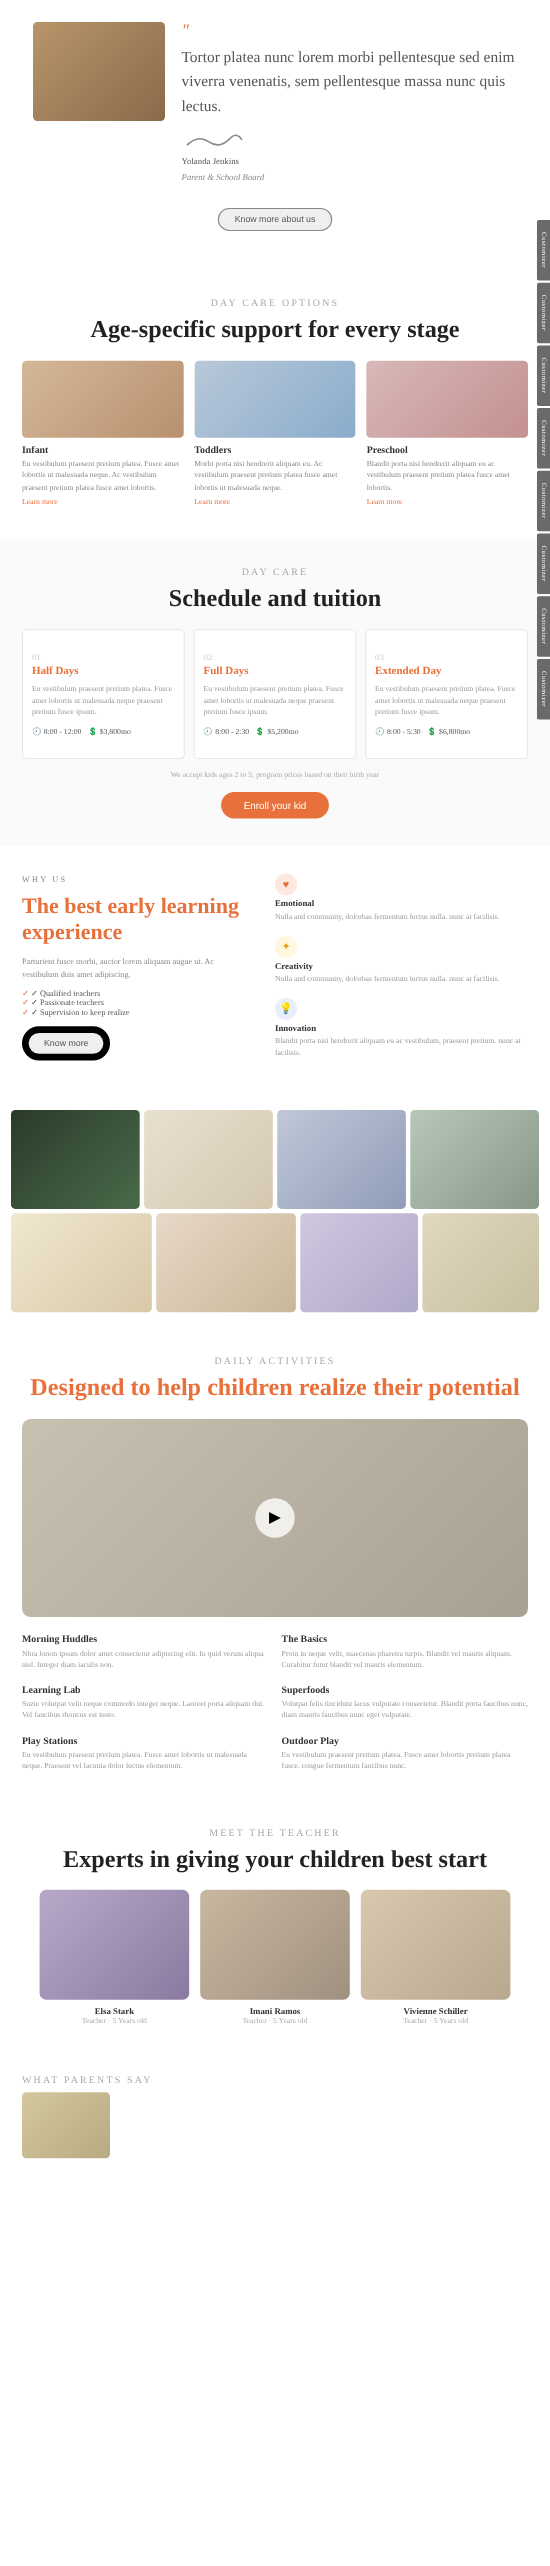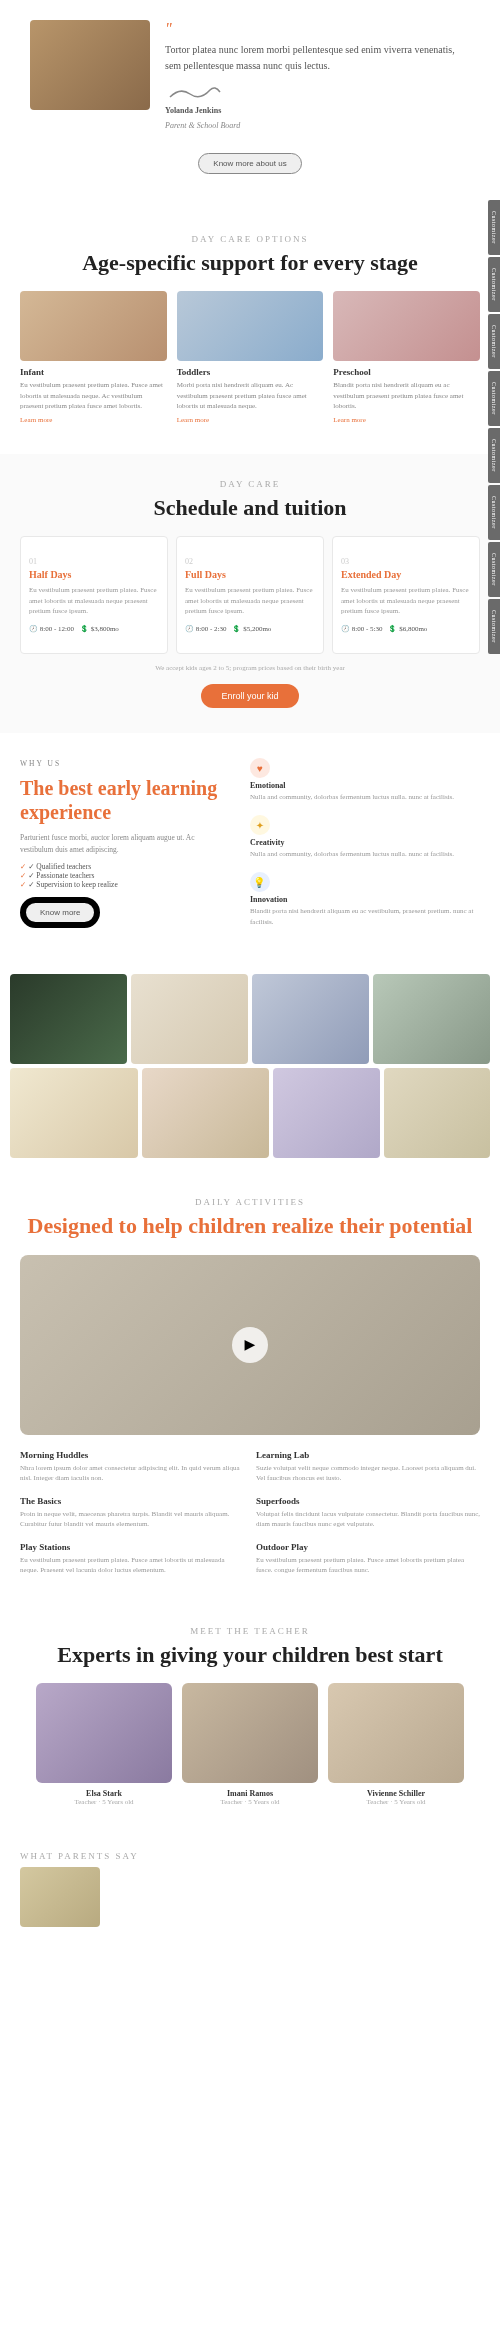--- a/index.html
+++ b/index.html
@@ -5,24 +5,24 @@
     * { margin: 0; padding: 0; box-sizing: border-box; }
     body { font-family: 'Georgia', serif; background: #fff; width: 500px; overflow-x: hidden; }
     .section-label { font-size: 9px; letter-spacing: 2px; text-transform: uppercase; color: #aaa; text-align: center; margin-bottom: 6px; }
     .section-title { font-size: 22px; font-weight: bold; text-align: center; color: #222; line-height: 1.2; }
 
     
     .hero-bottom { position: relative; padding: 20px 30px 30px; }
     .hero-row { display: flex; gap: 15px; align-items: flex-start; }
     .hero-img { width: 120px; height: 90px; background: linear-gradient(135deg, #b8956a, #8a6a4a); border-radius: 4px; flex-shrink: 0; }
     .hero-text { flex: 1; }
-    .hero-text p { font-size: 10px; color: #555; line-height: 1.6; }
+    .hero-text p { font-size: 14px; color: #555; line-height: 1.6; }
     .hero-quote { font-size: 16px; color: #e8703a; font-style: italic; margin-bottom: 4px; }
     .hero-sig { font-size: 8px; color: #888; margin-top: 6px; font-style: italic; }
-    .hero-sig-name { font-weight: bold; font-size: 8px; color: #555; }
+    .hero-sig-name { font-weight: normal; font-size: 8px; color: #555; }
     .hero-btn { display: inline-block; border: 1px solid #888; border-radius: 20px; padding: 5px 14px; font-size: 8px; color: #555; margin-top: 8px; cursor: pointer; }
 
     
     .age-section { padding: 30px 20px; background: #fff; position: relative; }
     .age-cards { display: flex; gap: 10px; margin-top: 15px; }
     .age-card { flex: 1; }
     .age-card-img { width: 100%; height: 70px; border-radius: 4px; background: #c8a882; margin-bottom: 6px; }
     .age-card-img.infant { background: linear-gradient(135deg, #d4b896, #b89070); }
     .age-card-img.toddler { background: linear-gradient(135deg, #b8c8d8, #8aaccc); }
     .age-card-img.preschool { background: linear-gradient(135deg, #d8b8b8, #c49090); }
@@ -246,26 +246,26 @@
   <h2 class="section-title" style="color:#e8703a;">Designed to help children realize their potential</h2>
   <div class="activity-img">
     <div class="play-btn">▶</div>
   </div>
   <div class="activity-grid">
     <div class="activity-item">
       <h5>Morning Huddles</h5>
       <p>Nhra lorem ipsum dolor amet consectetur adipiscing elit. In quid verum aliqua nisl. Integer diam iaculis non.</p>
     </div>
     <div class="activity-item">
+      <h5>The Basics</h5>
+      <p>Proin in neque velit, maecenas pharetra turpis. Blandit vel mauris aliquam. Curabitur futur blandit vel mauris elementum.</p>
+    </div>
+    <div class="activity-item">
       <h5>Learning Lab</h5>
       <p>Suzie volutpat velit neque commodo integer neque. Laoreet porta aliquam dui. Vel faucibus rhoncus est iusto.</p>
-    </div>
-    <div class="activity-item">
-      <h5>The Basics</h5>
-      <p>Proin in neque velit, maecenas pharetra turpis. Blandit vel mauris aliquam. Curabitur futur blandit vel mauris elementum.</p>
     </div>
     <div class="activity-item">
       <h5>Superfoods</h5>
       <p>Volutpat felis tincidunt lacus vulputate consectetur. Blandit porta faucibus nunc, diam mauris faucibus nunc eget vulputate.</p>
     </div>
     <div class="activity-item">
       <h5>Play Stations</h5>
       <p>Eu vestibulum praesent pretium platea. Fusce amet lobortis ut malesuada neque. Praesent vel lacunia dolor luctus elementum.</p>
     </div>
     <div class="activity-item">

